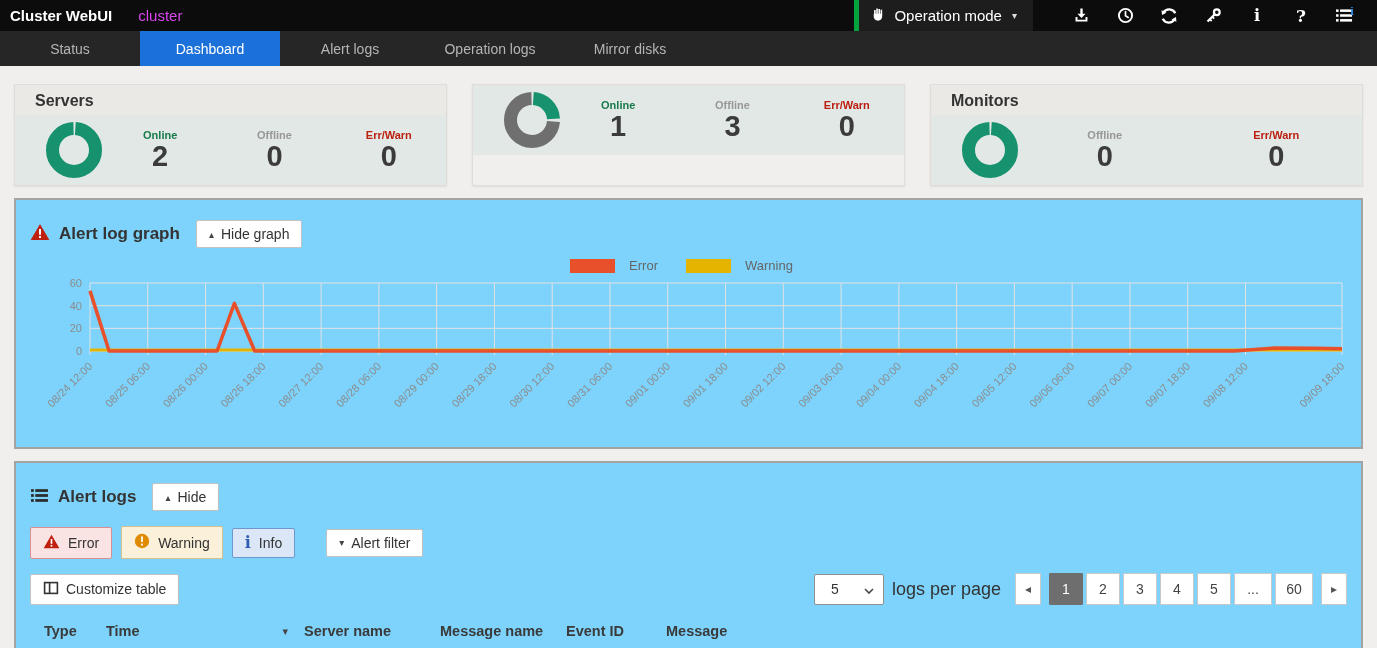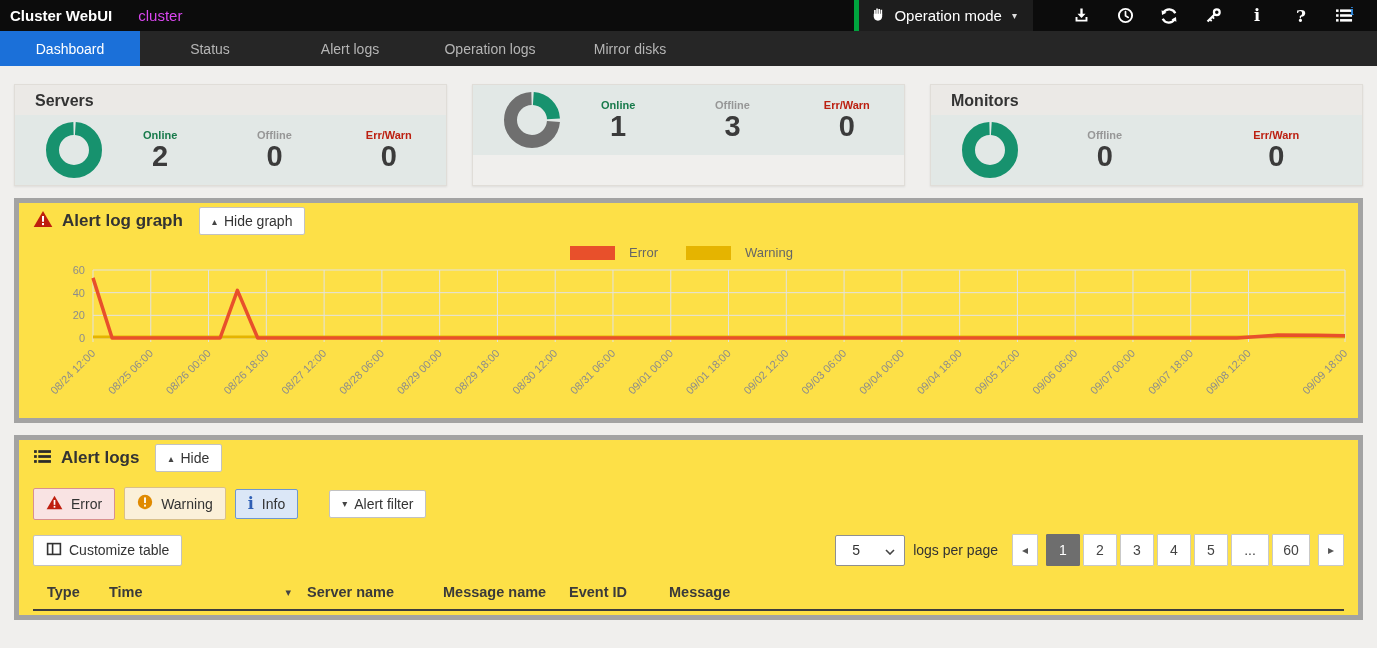--- a/index.html
+++ b/index.html
@@ -33,21 +33,21 @@
   .card { flex:1; border:1px solid #e0ddd8; box-shadow:0 1px 2px rgba(0,0,0,.08); }
   .card-title { background:#ebe9e6; padding:7px 20px 5px 20px; font-size:16px; font-weight:bold; color:#333; }
   .card-body { background:#e2e8e6; display:flex; align-items:center; height:70px; }
   .donut { margin-left:30px; width:58px; height:58px; }
   .stat { flex:1; text-align:center; }
   .stat .lbl { font-size:11px; font-weight:bold; }
   .stat .lbl.green { color:#187a4b; } .stat .lbl.gray { color:#979797; } .stat .lbl.red { color:#bc2011; }
   .stat .val { font-size:29px; font-weight:bold; color:#3b3b3b; line-height:1.05; }
 
   
-  .panel { background:#fde047; border:5px solid #a3a3a3; margin-top:12px; padding:4px 14px; }
+  .panel { background:#7dd3fc; border:2px solid #a3a3a3; margin-top:12px; padding:20px 14px; }
   .panel-head { display:flex; align-items:center; gap:9px; }
   .panel-title { font-size:17px; font-weight:bold; color:#333; }
   .btn { display:inline-flex; align-items:center; gap:7px; background:#fff; border:1px solid #c2c2c2;
     border-radius:2px; padding:5px 12px; font-size:14px; color:#333; cursor:pointer; }
   .btn .caret-up { font-size:10px; color:#444; }
   .btn .caret-down { font-size:10px; color:#444; }
   .panel-head .btn { margin-left:7px; }
 
   
   .chart-legend { display:flex; justify-content:center; align-items:center; gap:14px;
@@ -63,21 +63,21 @@
   .fbtn.f-error   { background:#f9e3e3; border-color:#d89090; }
   .fbtn.f-warning { background:#fbf0d9; border-color:#d9c08a; }
   .fbtn.f-info    { background:#dbe7f7; border-color:#6f97cf; }
   .fbtn .inf-i { color:#2f5fb5; font-weight:bold; font-size:16px; font-family:"DejaVu Serif",serif; line-height:1; }
   .alert-filter { margin-left:22px; }
 
   .table-toolbar { display:flex; align-items:center; justify-content:space-between; margin-top:14px; }
   .pagination { display:flex; align-items:center; gap:8px; }
   .selectbox { width:70px; height:31px; border:1px solid #8f8f8f; border-radius:2px; background:#fff;
     display:flex; align-items:center; justify-content:space-between; padding:0 9px 0 16px; font-size:14px; cursor:pointer; }
-  .per-page { font-size:14px; color:#333; margin-right:6px; }
+  .per-page { font-size:18px; color:#333; margin-right:6px; }
   .pgbtn { min-width:34px; height:32px; border:1px solid #c9c9c9; background:#fff; color:#444;
     display:flex; align-items:center; justify-content:center; font-size:14px; cursor:pointer; border-radius:1px; }
   .pgbtn.arrow { min-width:26px; color:#555; font-size:12px; }
   .pgbtn.active { background:#6e6e6e; border-color:#6e6e6e; color:#fff; }
   .pages { display:flex; gap:3px; }
 
   .thead { display:flex; align-items:center; margin-top:18px; padding:0 0 9px 14px;
     border-bottom:2px solid #3d3d3d; font-size:14.5px; font-weight:bold; color:#3a3a3a; }
   .th { display:flex; align-items:center; justify-content:space-between; padding-right:10px; }
   .th .sort { font-size:11px; color:#444; margin-right:6px; }
@@ -144,22 +144,22 @@
           <rect x="4.8" y="6.8" width="11.4" height="2.4"></rect>
           <rect x="1" y="11.4" width="2.4" height="2.4"></rect>
           <rect x="4.8" y="11.4" width="11.4" height="2.4"></rect>
           <text x="14.2" y="7.2" font-size="10" font-weight="bold" fill="#2f8be0" font-family="DejaVu Serif,serif">i</text>
         </svg>
       </span>
     </nav>
 </header>
 
 <nav class="tabs" id="tabs">
+    <div class="tab">Status</div>
     <div class="tab active">Dashboard</div>
-    <div class="tab">Status</div>
     <div class="tab">Alert logs</div>
     <div class="tab">Operation logs</div>
     <div class="tab">Mirror disks</div>
   </nav>
 
 <main class="content">
 
   <div class="cards" id="cards">
   <div class="card">
     <div class="card-title">Servers</div>

